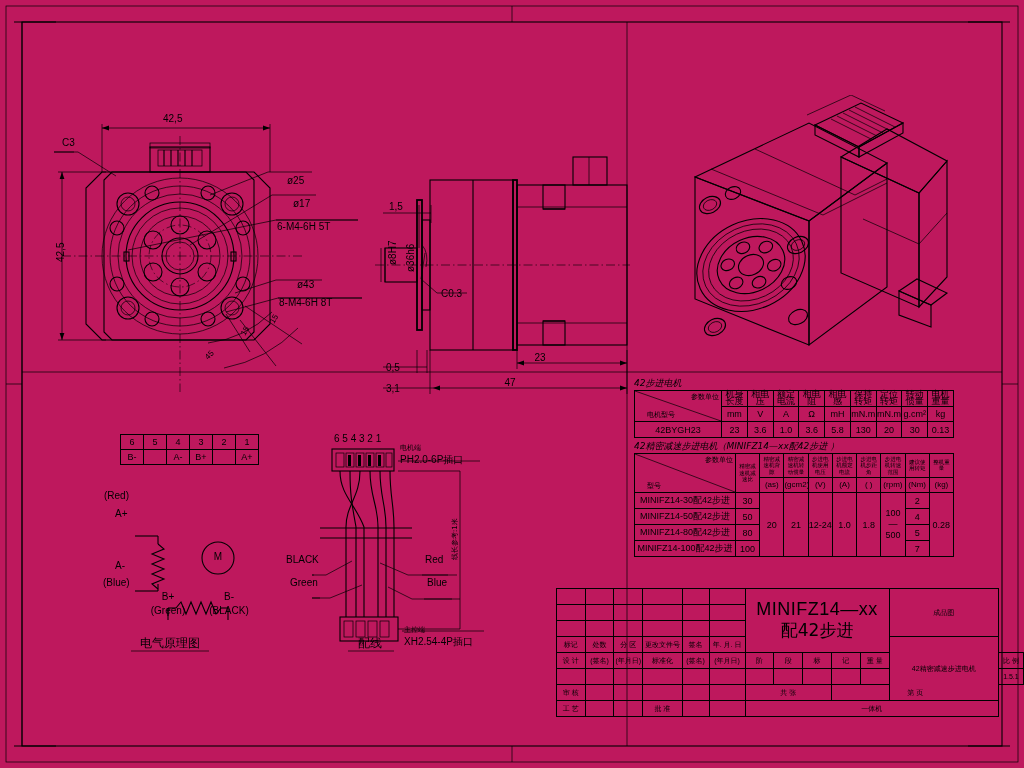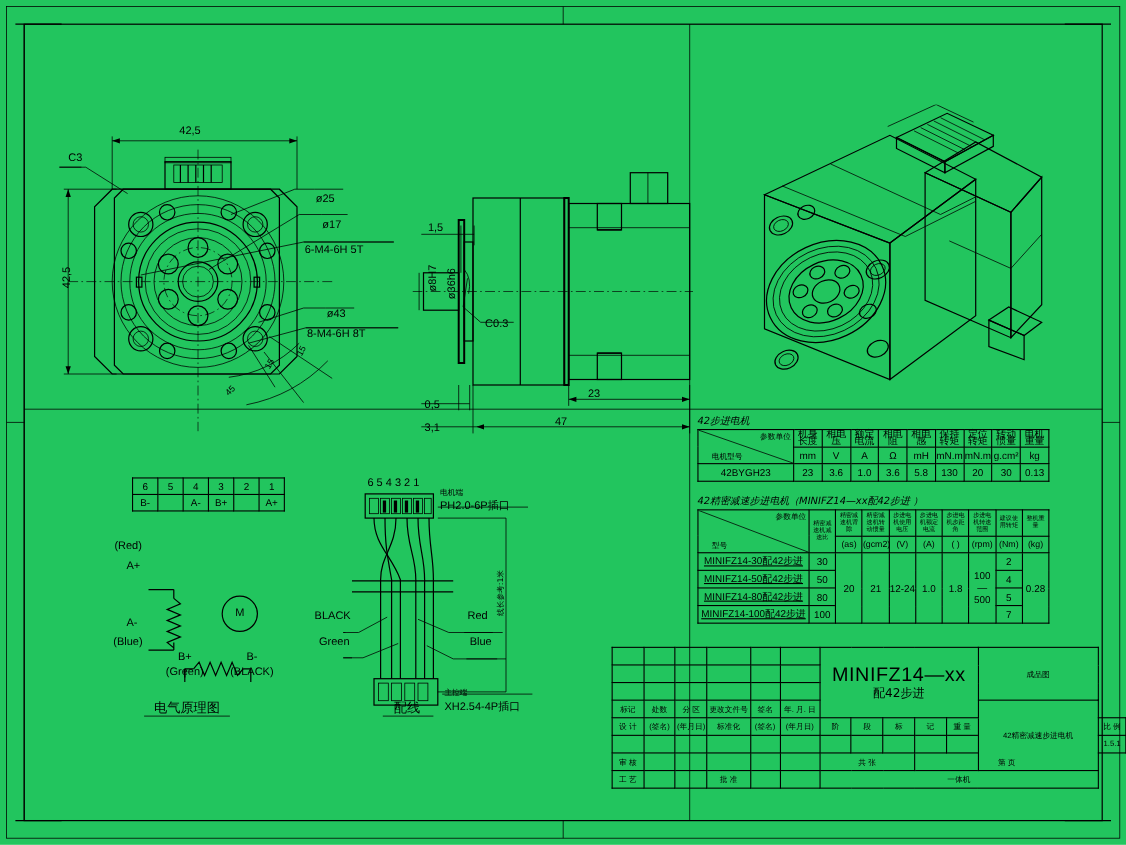--- a/index.html
+++ b/index.html
@@ -1,18 +1,18 @@
 <!DOCTYPE html>
 <html><head>
 <meta charset="utf-8">
 <style>
   html,body{margin:0;padding:0;background:#fff;}
   body{width:1024px;height:768px;overflow:hidden;
        font-family:"Liberation Sans","DejaVu Sans",sans-serif;color:#000;}
-  #sheet{position:relative;width:1024px;height:768px;background:#22c55e;}
+  #sheet{position:relative;width:1024px;height:768px;background:#be185d;}
   svg{position:absolute;left:0;top:0;}
   .ln{stroke:#000;fill:none;}
   .thin{stroke-width:0.7;}
   .med{stroke-width:1.1;}
   .thick{stroke-width:1.8;}
   .dash{stroke-dasharray:9 3 1.5 3;stroke-width:0.6;}
   .txt{font-family:"Liberation Sans","DejaVu Sans",sans-serif;font-size:9px;fill:#000;}
   .txt8{font-size:8px;}
   .txt7{font-size:7px;}
   .txt10{font-size:10px;}
@@ -537,34 +537,34 @@
       <td class="model2">MINIFZ14-100配42步进</td>
       <td class="val2">100</td>
       <td class="val2">7</td>
     </tr>
   </tbody>
       </table>
 </div>
 
 <style>
  .tcap{font-size:9px;margin:0 0 1px 0;line-height:11px;font-style:italic;}
- table.spec{border-collapse:collapse;width:320px;table-layout:fixed;margin-bottom:13px;}
+ table.spec{border-collapse:collapse;width:320px;table-layout:fixed;margin-bottom:3px;}
  table.spec td{border:1px solid #000;text-align:center;padding:0;
     font-size:9px;font-family:"Liberation Sans",sans-serif;vertical-align:middle;}
  td.corner{position:relative;height:30px;width:86px;}
  td.corner2{position:relative;height:38px;width:100px;}
  .ct{position:absolute;right:2px;top:1px;font-size:7px;}
  .cb{position:absolute;left:12px;bottom:1px;font-size:7px;}
  td.hcn{height:14px;font-size:6px;line-height:7px;word-break:break-all;padding:0 1px;}
  td.hu{height:14px;font-size:9px;}
  td.model{text-align:left;padding-left:2px;font-size:9px;height:15px;}
  td.val{height:15px;}
  table.spec2 td.hcn2{height:22px;font-size:5.5px;line-height:6.5px;word-break:break-all;padding:0 1px;}
  table.spec2 td.hu2{height:14px;font-size:8px;}
- td.model2{text-align:left;padding-left:2px;font-size:8px;height:15px;text-decoration:underline;}
+ td.model2{text-align:left;padding-left:2px;font-size:8px;height:15px;}
  td.val2{height:15px;font-size:9px;}
  td.sr{font-size:9px;line-height:11px;}
 </style>
 
 <div style="position:absolute;left:556px;top:588px;">
   <table class="tb">
 
     <tbody>
           <tr>
       <td class="b w30"></td>
@@ -656,21 +656,21 @@
 </div>
 
 <style>
  table.tb{border-collapse:collapse;table-layout:fixed;}
  table.tb td.b{border:1px solid #000;padding:0;height:15px;text-align:center;
    font-size:7px;font-family:"Liberation Sans",sans-serif;}
  .w30{width:30px;} .w42{width:42px;} .w28{width:28px;} .w38{width:38px;}
  table.tb td.hcn3{font-size:7px;}
  td.pn{width:150px;vertical-align:middle;}
  .pn1{font-size:18px;letter-spacing:0.5px;}
- .pn2{font-size:11px;margin-top:-1px;}
+ .pn2{font-size:17px;margin-top:-1px;}
  td.dt{width:120px;font-size:15px;vertical-align:middle;}
  td.pr{font-size:11px;vertical-align:middle;}
  td.st{width:25px;font-size:7px;}
  td.sc{font-size:9px;}
  td.sn{font-size:7px;}
  td.pt{font-size:15px;vertical-align:middle;}
 </style>
 
 </div>
 

